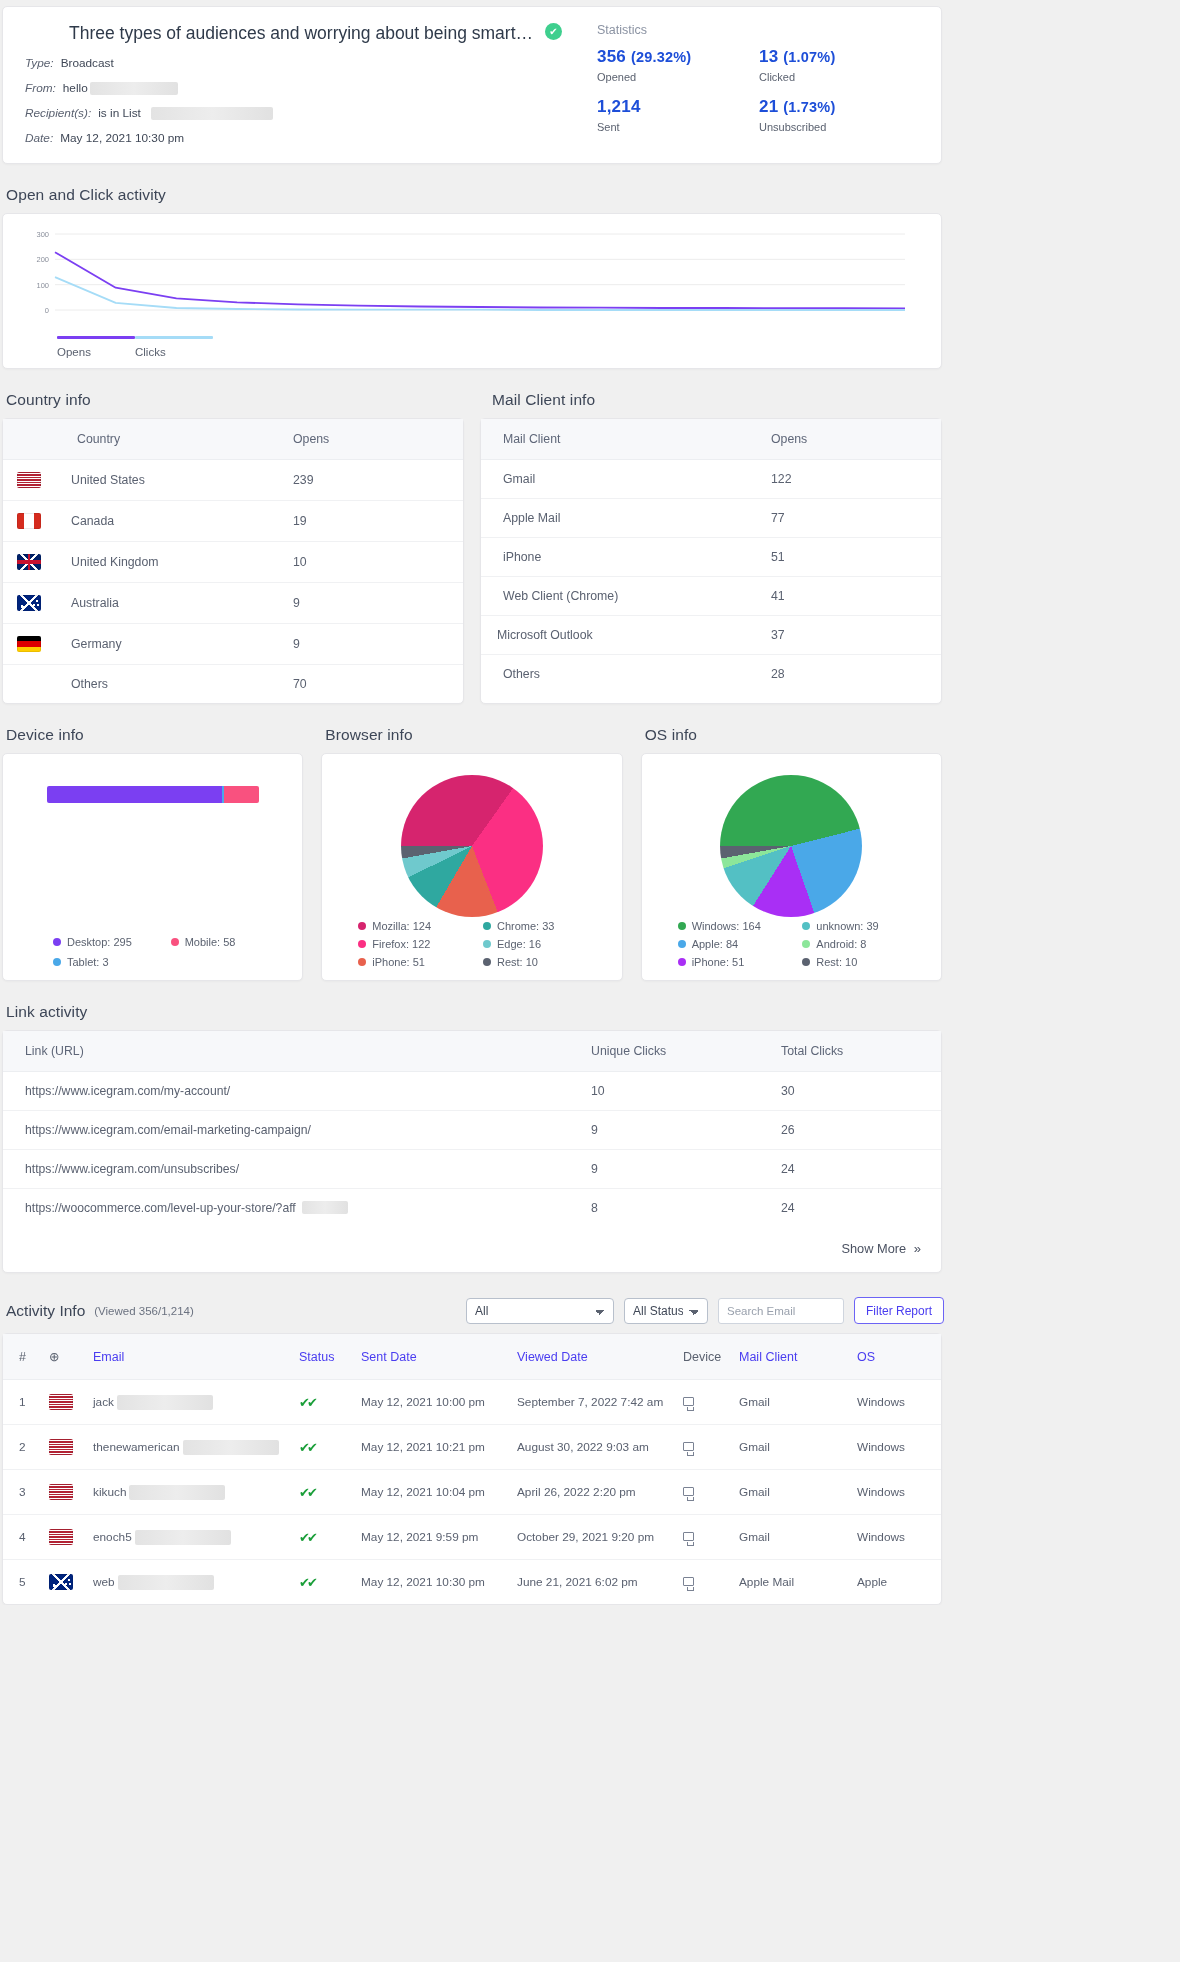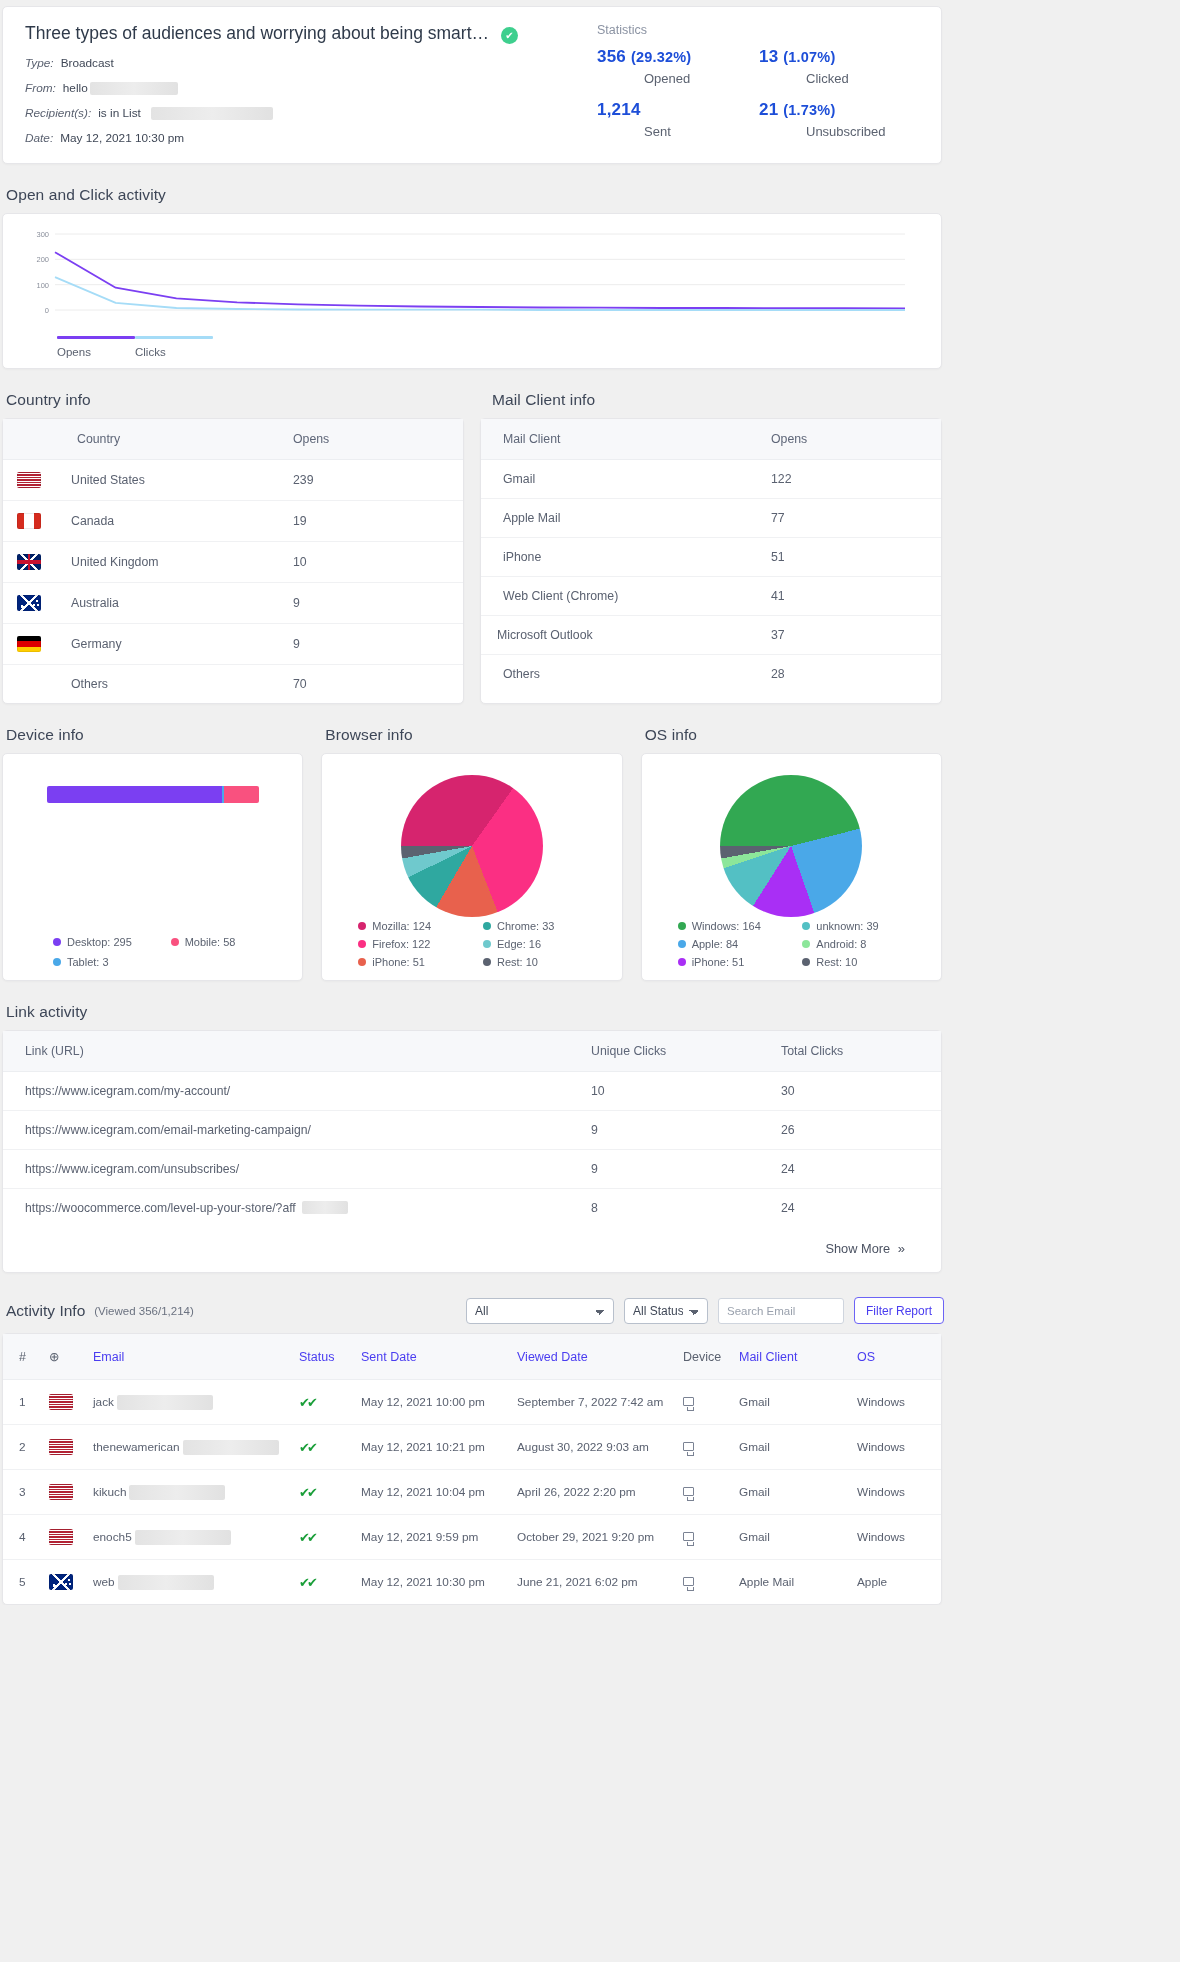--- a/index.html
+++ b/index.html
@@ -21,38 +21,38 @@
     font-size: 15.5px;
     color: #3d4657;
     font-weight: 400;
     margin: 22px 0 9px 6px;
     letter-spacing: .1px;
   }
 
   
   .header { display: flex; padding: 16px 20px 18px 22px; margin: 0 2px; }
   .hdr-left { flex: 0 0 560px; }
-  .hdr-title-row { display: flex; align-items: flex-end; gap: 12px; margin-bottom: 12px; }
+  .hdr-title-row { display: flex; align-items: flex-start; gap: 12px; margin-bottom: 12px; margin-left: 44px; }
   .hdr-title { font-size: 17.5px; color: #2f3a4a; font-weight: 400; }
   .verified {
     width: 17px; height: 17px; border-radius: 50%; background: #3ecf8e;
     display: inline-flex; align-items: center; justify-content: center;
     color: #fff; font-size: 10px; line-height: 1;
   }
   .meta-row { display: flex; align-items: center; font-size: 11.8px; margin-bottom: 11px; color: #3f4756; }
   .meta-label { font-style: italic; color: #5a6170; margin-right: 7px; }
   .redact { display: inline-block; height: 13px; border-radius: 2px;
     background: linear-gradient(90deg,#e3e3e3,#ededed,#e1e1e1); margin-left: 2px; }
 
   .hdr-stats { flex: 1; padding-left: 12px; }
   .stats-label { font-size: 12.5px; color: #8b93a3; margin-bottom: 10px; }
   .stats-grid { display: grid; grid-template-columns: 1fr 1fr; row-gap: 14px; }
   .stat-num { font-size: 17px; font-weight: bold; color: #1d4ed8; letter-spacing: .2px; }
   .stat-num .pct { font-size: 14.5px; }
-  .stat-cap { font-size: 13px; color: #5b6270; margin-top: 4px; margin-left: 47px; }
+  .stat-cap { font-size: 11px; color: #5b6270; margin-top: 4px; }
 
   
   .chart-card { height: 156px; padding: 14px 12px 6px 12px; position: relative; margin: 0 2px; }
   .legend-line { display: flex; align-items: flex-start; gap: 0; margin: 8px 0 0 42px; }
   .lg-item { width: 78px; }
   .lg-bar { height: 3px; border-radius: 1px; }
   .lg-txt { font-size: 11.5px; color: #5b6270; margin-top: 7px; }
 
   
   .two-col { display: flex; gap: 16px; margin: 0 2px; }
@@ -80,21 +80,21 @@
   .pielegend { display: grid; grid-template-columns: 1fr 1fr; column-gap: 8px; row-gap: 6px;
                font-size: 11px; color: #5b6270; padding: 0 8px 2px 22px; }
   .pielegend.dev { padding-left: 36px; row-gap: 8px; }
   .pl { display: flex; align-items: center; gap: 6px; white-space: nowrap; }
   .dot { width: 8px; height: 8px; border-radius: 50%; flex: 0 0 8px; }
 
   
   .link-td { font-size: 12.2px; color: #5a6170; padding-left: 22px; }
   .uc { width: 190px; }
   .tc { width: 170px; }
-  .showmore { text-align: right; padding: 14px 36px 16px; font-size: 12.8px; color: #4b5262; }
+  .showmore { text-align: right; padding: 14px 20px 16px; font-size: 12.8px; color: #4b5262; }
   .showmore span { cursor: pointer; }
 
   
   .act-head { display: flex; align-items: center; margin: 24px 0 9px 6px; }
   .act-title { font-size: 15.5px; color: #3d4657; }
   .act-sub { font-size: 11.5px; color: #6b7280; margin-left: 9px; }
   .act-tools { margin-left: auto; display: flex; gap: 10px; align-items: center; }
   select, input[type=text] { font-family: "Liberation Sans", sans-serif; }
   .sel {
     height: 26px; border: 1px solid #b8c0cc; border-radius: 4px; background: #fff;

